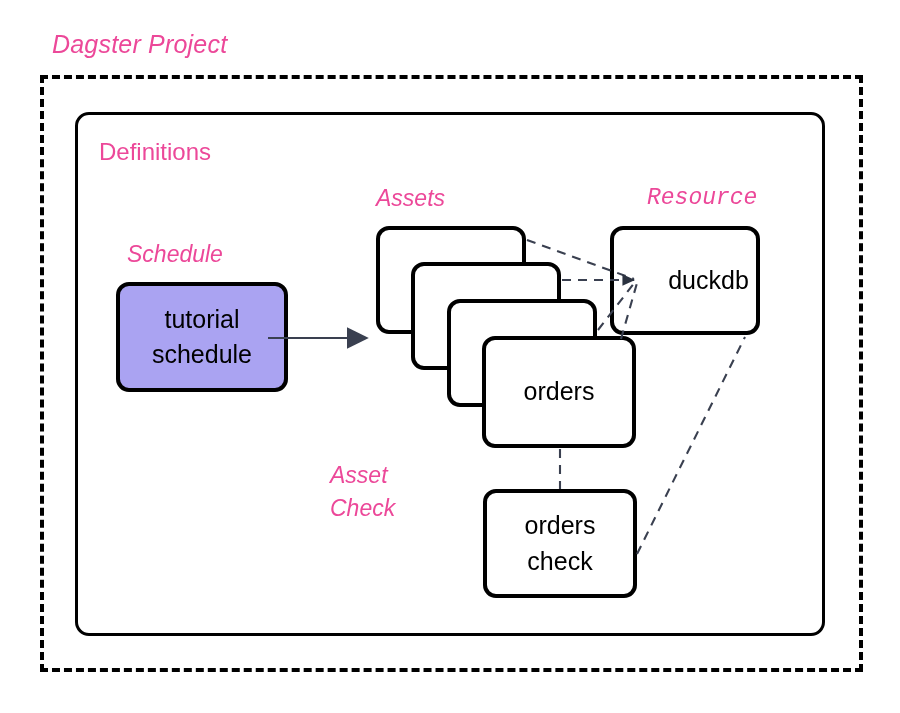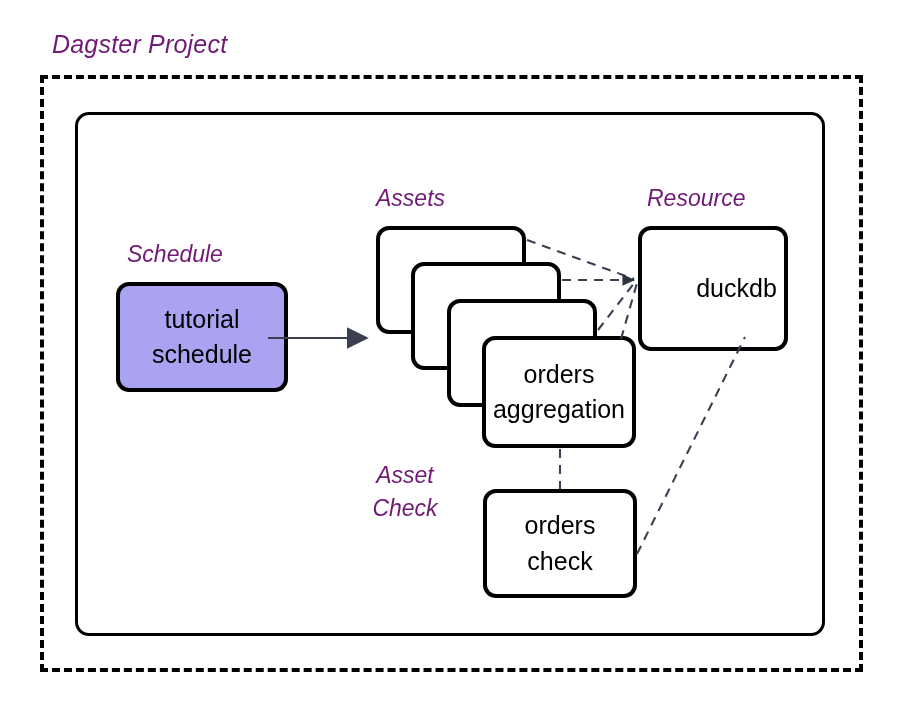--- a/index.html
+++ b/index.html
@@ -16,21 +16,21 @@
     position: relative;
     width: 900px;
     height: 713px;
     background: #ffffff;
     overflow: hidden;
   }
 
   
   .label {
     position: absolute;
-    color: #701a75;
+    color: #ec4899;
     white-space: pre;
     line-height: 1.18;
   }
   .label-italic {
     font-style: italic;
     font-weight: 500;
   }
 
   #project-title {
     left: 52px;
@@ -56,27 +56,28 @@
   #assets-label {
     left: 376px;
     top: 185px;
     font-size: 23px;
   }
 
   #resource-label {
     left: 647px;
     top: 185px;
     font-size: 23px;
+    font-family: Liberation Mono, monospace;
   }
 
   #asset-check-label {
     left: 330px;
     top: 459px;
     width: 150px;
-    text-align: center;
+    text-align: left;
     font-size: 23px;
     line-height: 1.42;
   }
 
   
   #project-frame {
     position: absolute;
     left: 40px;
     top: 75px;
     width: 823px;
@@ -132,24 +133,24 @@
     z-index: 2;
   }
   #asset-card-1 { left: 376px; top: 226px; width: 150px; height: 108px; z-index: 2; }
   #asset-card-2 { left: 411px; top: 262px; width: 150px; height: 108px; z-index: 3; }
   #asset-card-3 { left: 447px; top: 299px; width: 150px; height: 108px; z-index: 4; }
   #asset-card-4 {
     left: 482px; top: 336px; width: 154px; height: 112px; z-index: 5;
   }
 
   #resource-node {
-    left: 638px;
+    left: 610px;
     top: 226px;
     width: 150px;
-    height: 125px;
+    height: 109px;
     z-index: 3;
     padding-left: 47px;
   }
 
   #asset-check-node {
     left: 483px;
     top: 489px;
     width: 154px;
     height: 109px;
     z-index: 5;
@@ -170,20 +171,21 @@
 <body>
 
 <div id="canvas">
 
   <div id="project-frame"></div>
 
   <div class="label label-italic" id="project-title">Dagster Project</div>
 
   <div id="definitions-frame"></div>
 
+  <div class="label" id="definitions-title">Definitions</div>
 
   <div class="label label-italic" id="schedule-label">Schedule</div>
 
   <div class="label label-italic" id="assets-label">Assets</div>
 
   <div class="label label-italic" id="resource-label">Resource</div>
 
   <div class="label label-italic" id="asset-check-label"><span class="node-line">Asset</span><br><span class="node-line">Check</span></div>
 
   <svg id="connectors" viewBox="0 0 900 713">
@@ -237,21 +239,20 @@
   <div class="node asset-card" id="asset-card-2">
     <span class="node-line"></span>
   </div>
 
   <div class="node asset-card" id="asset-card-3">
     <span class="node-line"></span>
   </div>
 
   <div class="node asset-card" id="asset-card-4">
     <span class="node-line">orders</span>
-    <span class="node-line">aggregation</span>
   </div>
 
   <div class="node" id="resource-node">
     <span class="node-line">duckdb</span>
   </div>
 
   <div class="node" id="asset-check-node">
     <span class="node-line">orders</span>
     <span class="node-line">check</span>
   </div>

